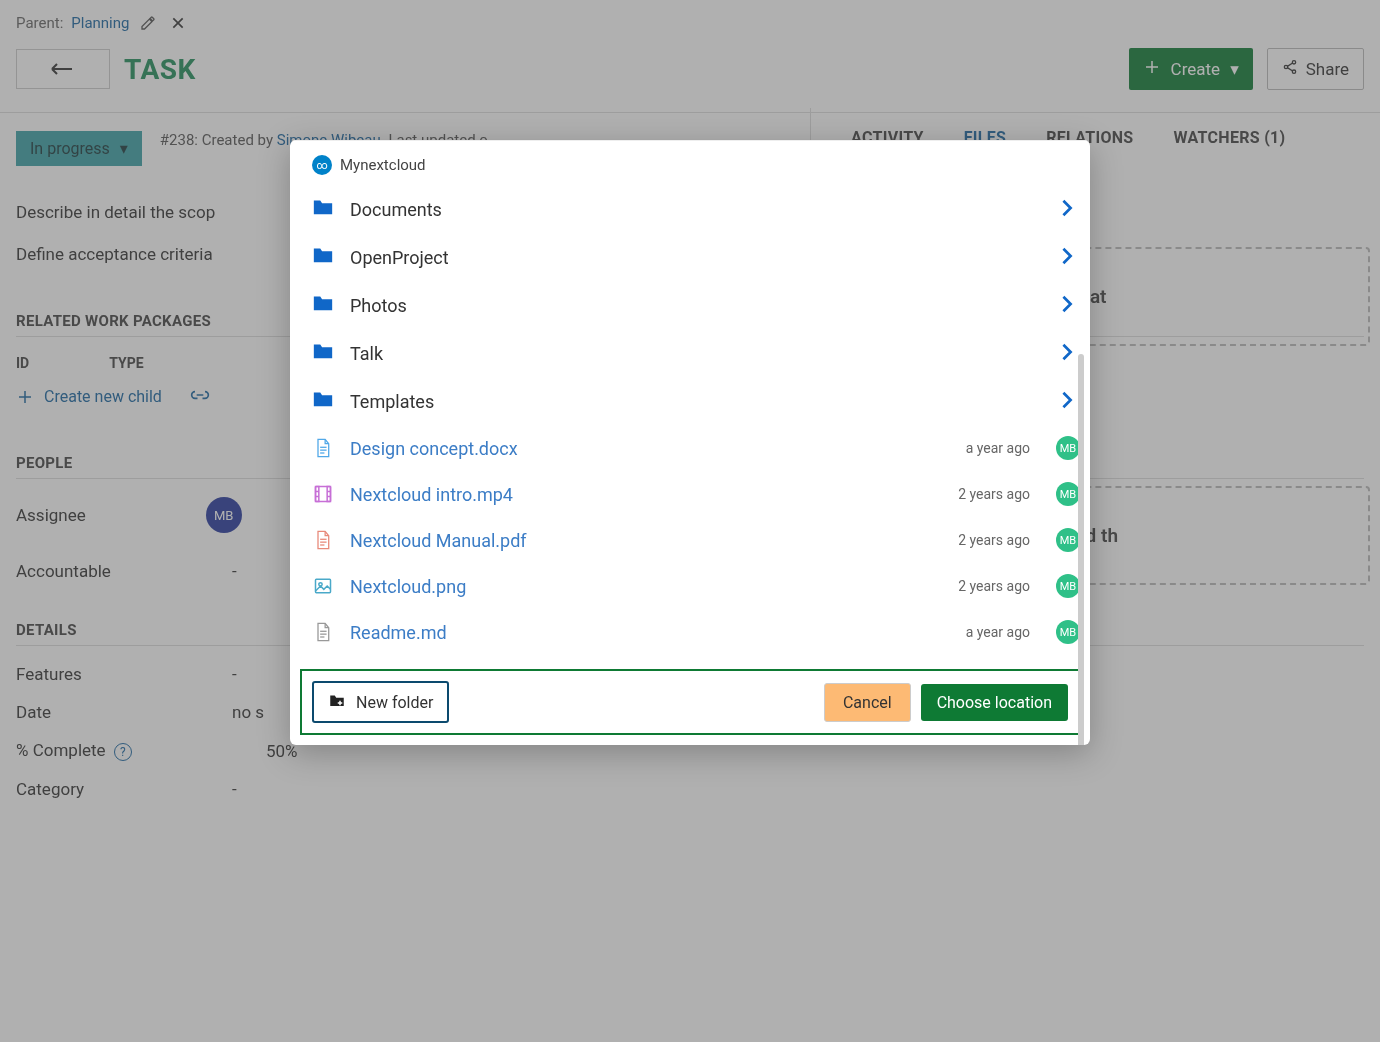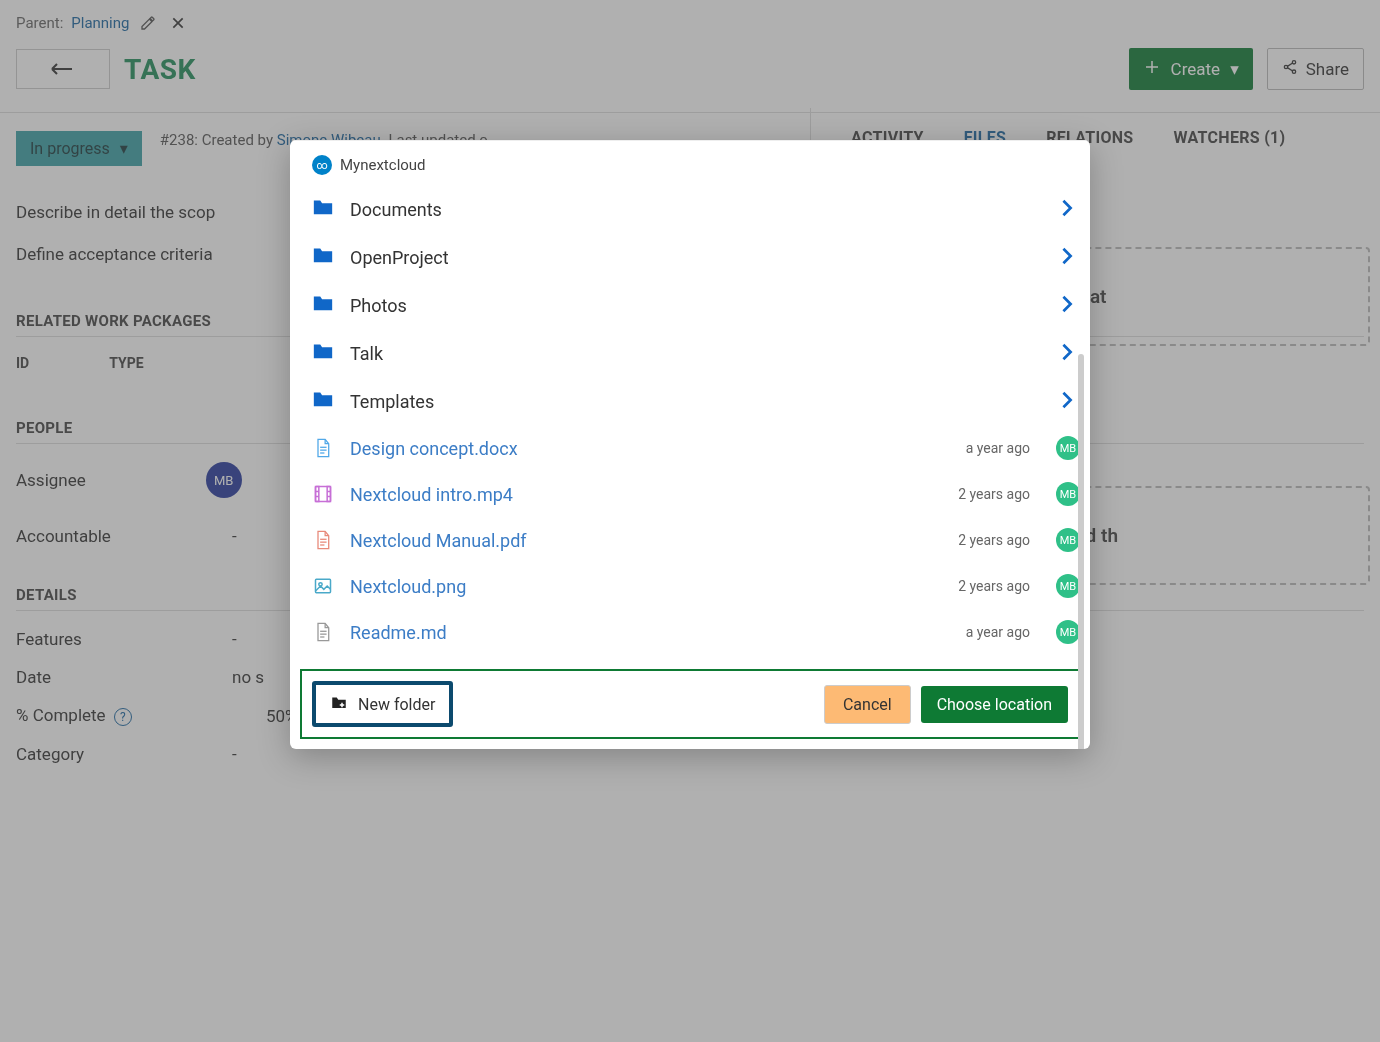--- a/index.html
+++ b/index.html
@@ -77,21 +77,21 @@
   .chev { color:#1067c8; font-weight:700; font-size:22px; padding-right:6px; }
   .file .name { color:#3c7dc6; }
   .file-icon { width:22px; display:flex; justify-content:center; }
   .file-meta { font-size:14px; color:#666; }
   .mb-badge { width:24px; height:24px; border-radius:50%; background:#2fc088; color:#fff; font-size:11px; display:flex; align-items:center; justify-content:center; margin-left:10px; }
   .modal-footer {
     border: 2px solid #0e7a34;
     margin: 10px; padding: 10px;
     display:flex; align-items:center; gap:10px;
   }
-  .new-folder-btn { border:4px solid #0c4a6e; background:#fff; padding: 9px 14px; display:flex; align-items:center; gap:10px; font-size:16px; border-radius:3px; }
+  .new-folder-btn { border:2px solid #0c4a6e; background:#fff; padding: 9px 14px; display:flex; align-items:center; gap:10px; font-size:16px; border-radius:3px; }
   .footer-spacer { flex:1; }
   .cancel-btn { border:1px solid #ccc; background:#fdba74; padding: 9px 18px; font-size:16px; border-radius:3px; }
   .choose-btn { background:#0e7a34; color:#fff; padding: 9px 16px; font-size:16px; border-radius:3px; }
   .scrollbar-fake { position:absolute; right:4px; top:214px; width:8px; height:556px; }
   .scrollbar-fake .track { width:6px; height:100%; background:transparent; }
   .scrollbar-fake .thumb { width:6px; height:420px; background:#ccc; border-radius:3px; position:absolute; top:0; }
 </style>
 </head>
 <body>
 
@@ -156,20 +156,31 @@
   <div class="desc">
     <div>Describe in detail the scop</div>
     <div>Define acceptance criteria</div>
   </div>
 
   <div class="section-h">RELATED WORK PACKAGES</div>
   <div class="tbl-head">
     <span>ID</span>
     <span>TYPE</span>
   </div>
+  <div class="create-child">
+    <svg width="18" height="18" viewBox="0 0 24 24" stroke="#1a67a3" stroke-width="2">
+        <path d="M12 4 V20 M4 12 H20"></path>
+      </svg>
+    <span>Create new child</span>
+    <span style="margin-left:18px">
+      <svg width="20" height="14" viewBox="0 0 24 14" fill="none" stroke="#1a67a3" stroke-width="2">
+          <path d="M8 7 H16 M6 3 A4 4 0 0 0 6 11 H9 M18 3 A4 4 0 0 1 18 11 H15"></path>
+        </svg>
+    </span>
+  </div>
 
   <div class="section-h">PEOPLE</div>
   <div class="people-row">
     <span>Assignee</span>
     <span class="avatar-mb">MB</span>
   </div>
   <div class="people-row" style="margin-top:28px">
     <span style="width:96px">Accountable</span>
     <span>-</span>
   </div>

